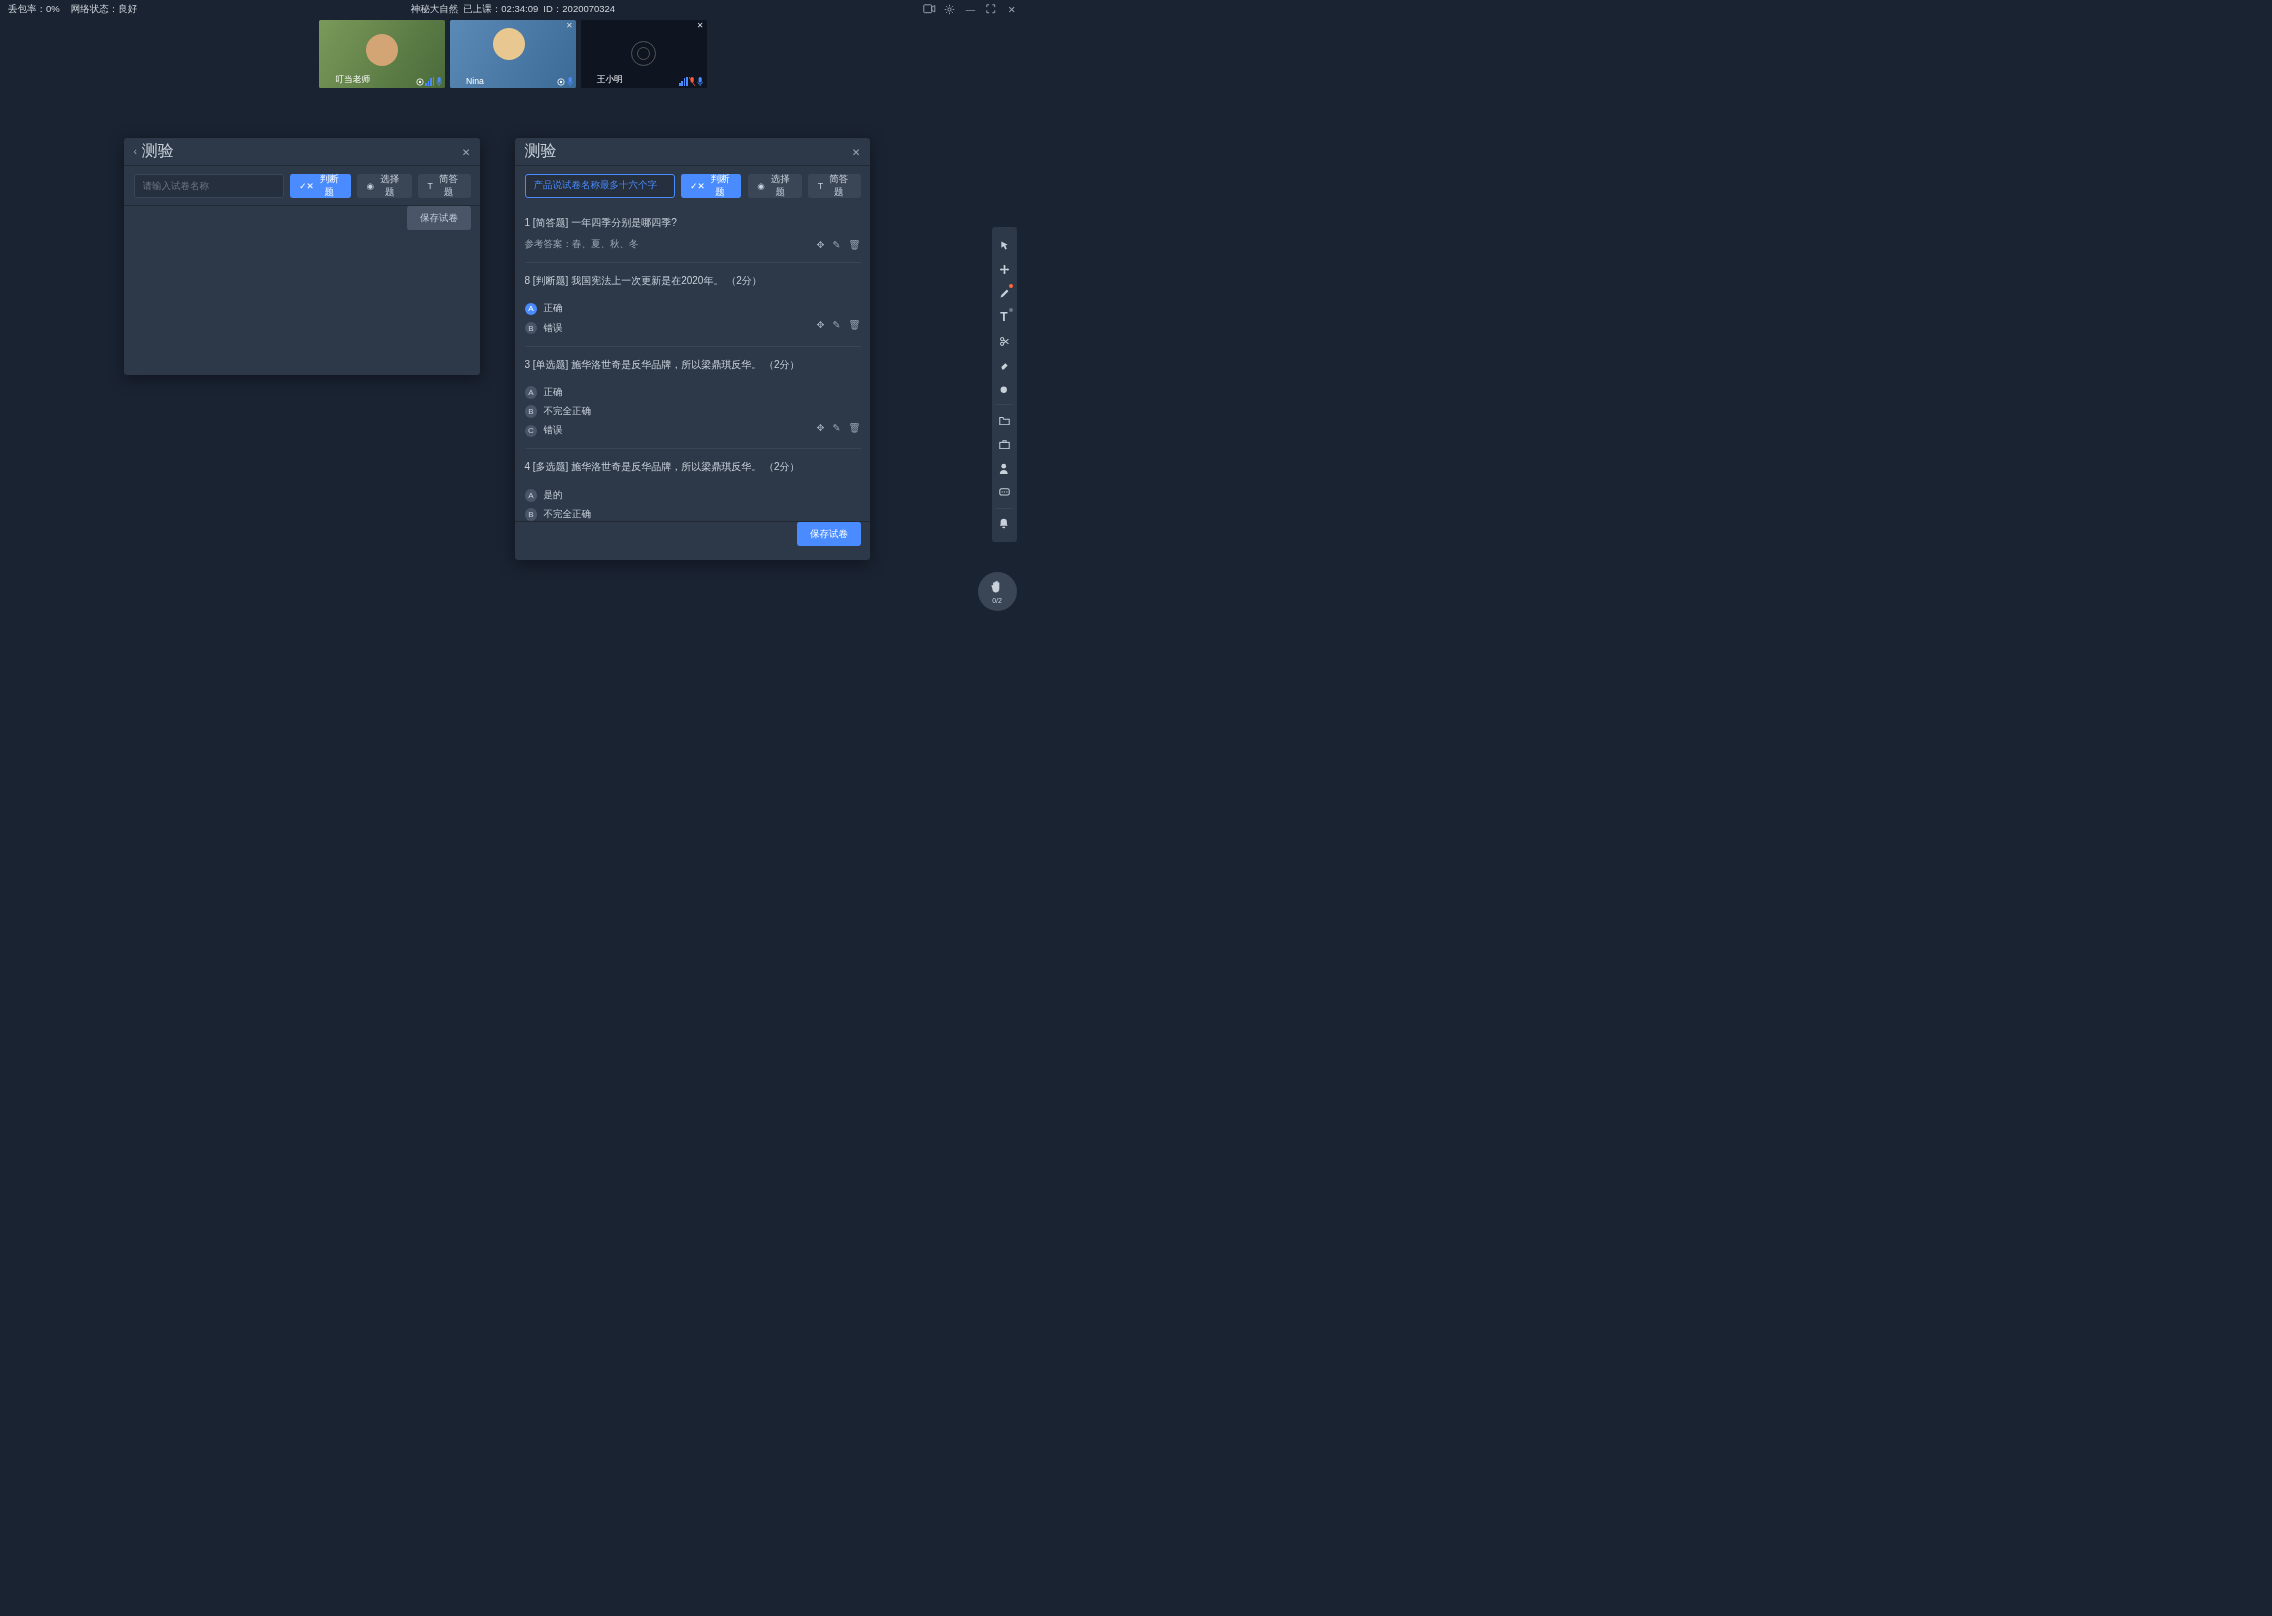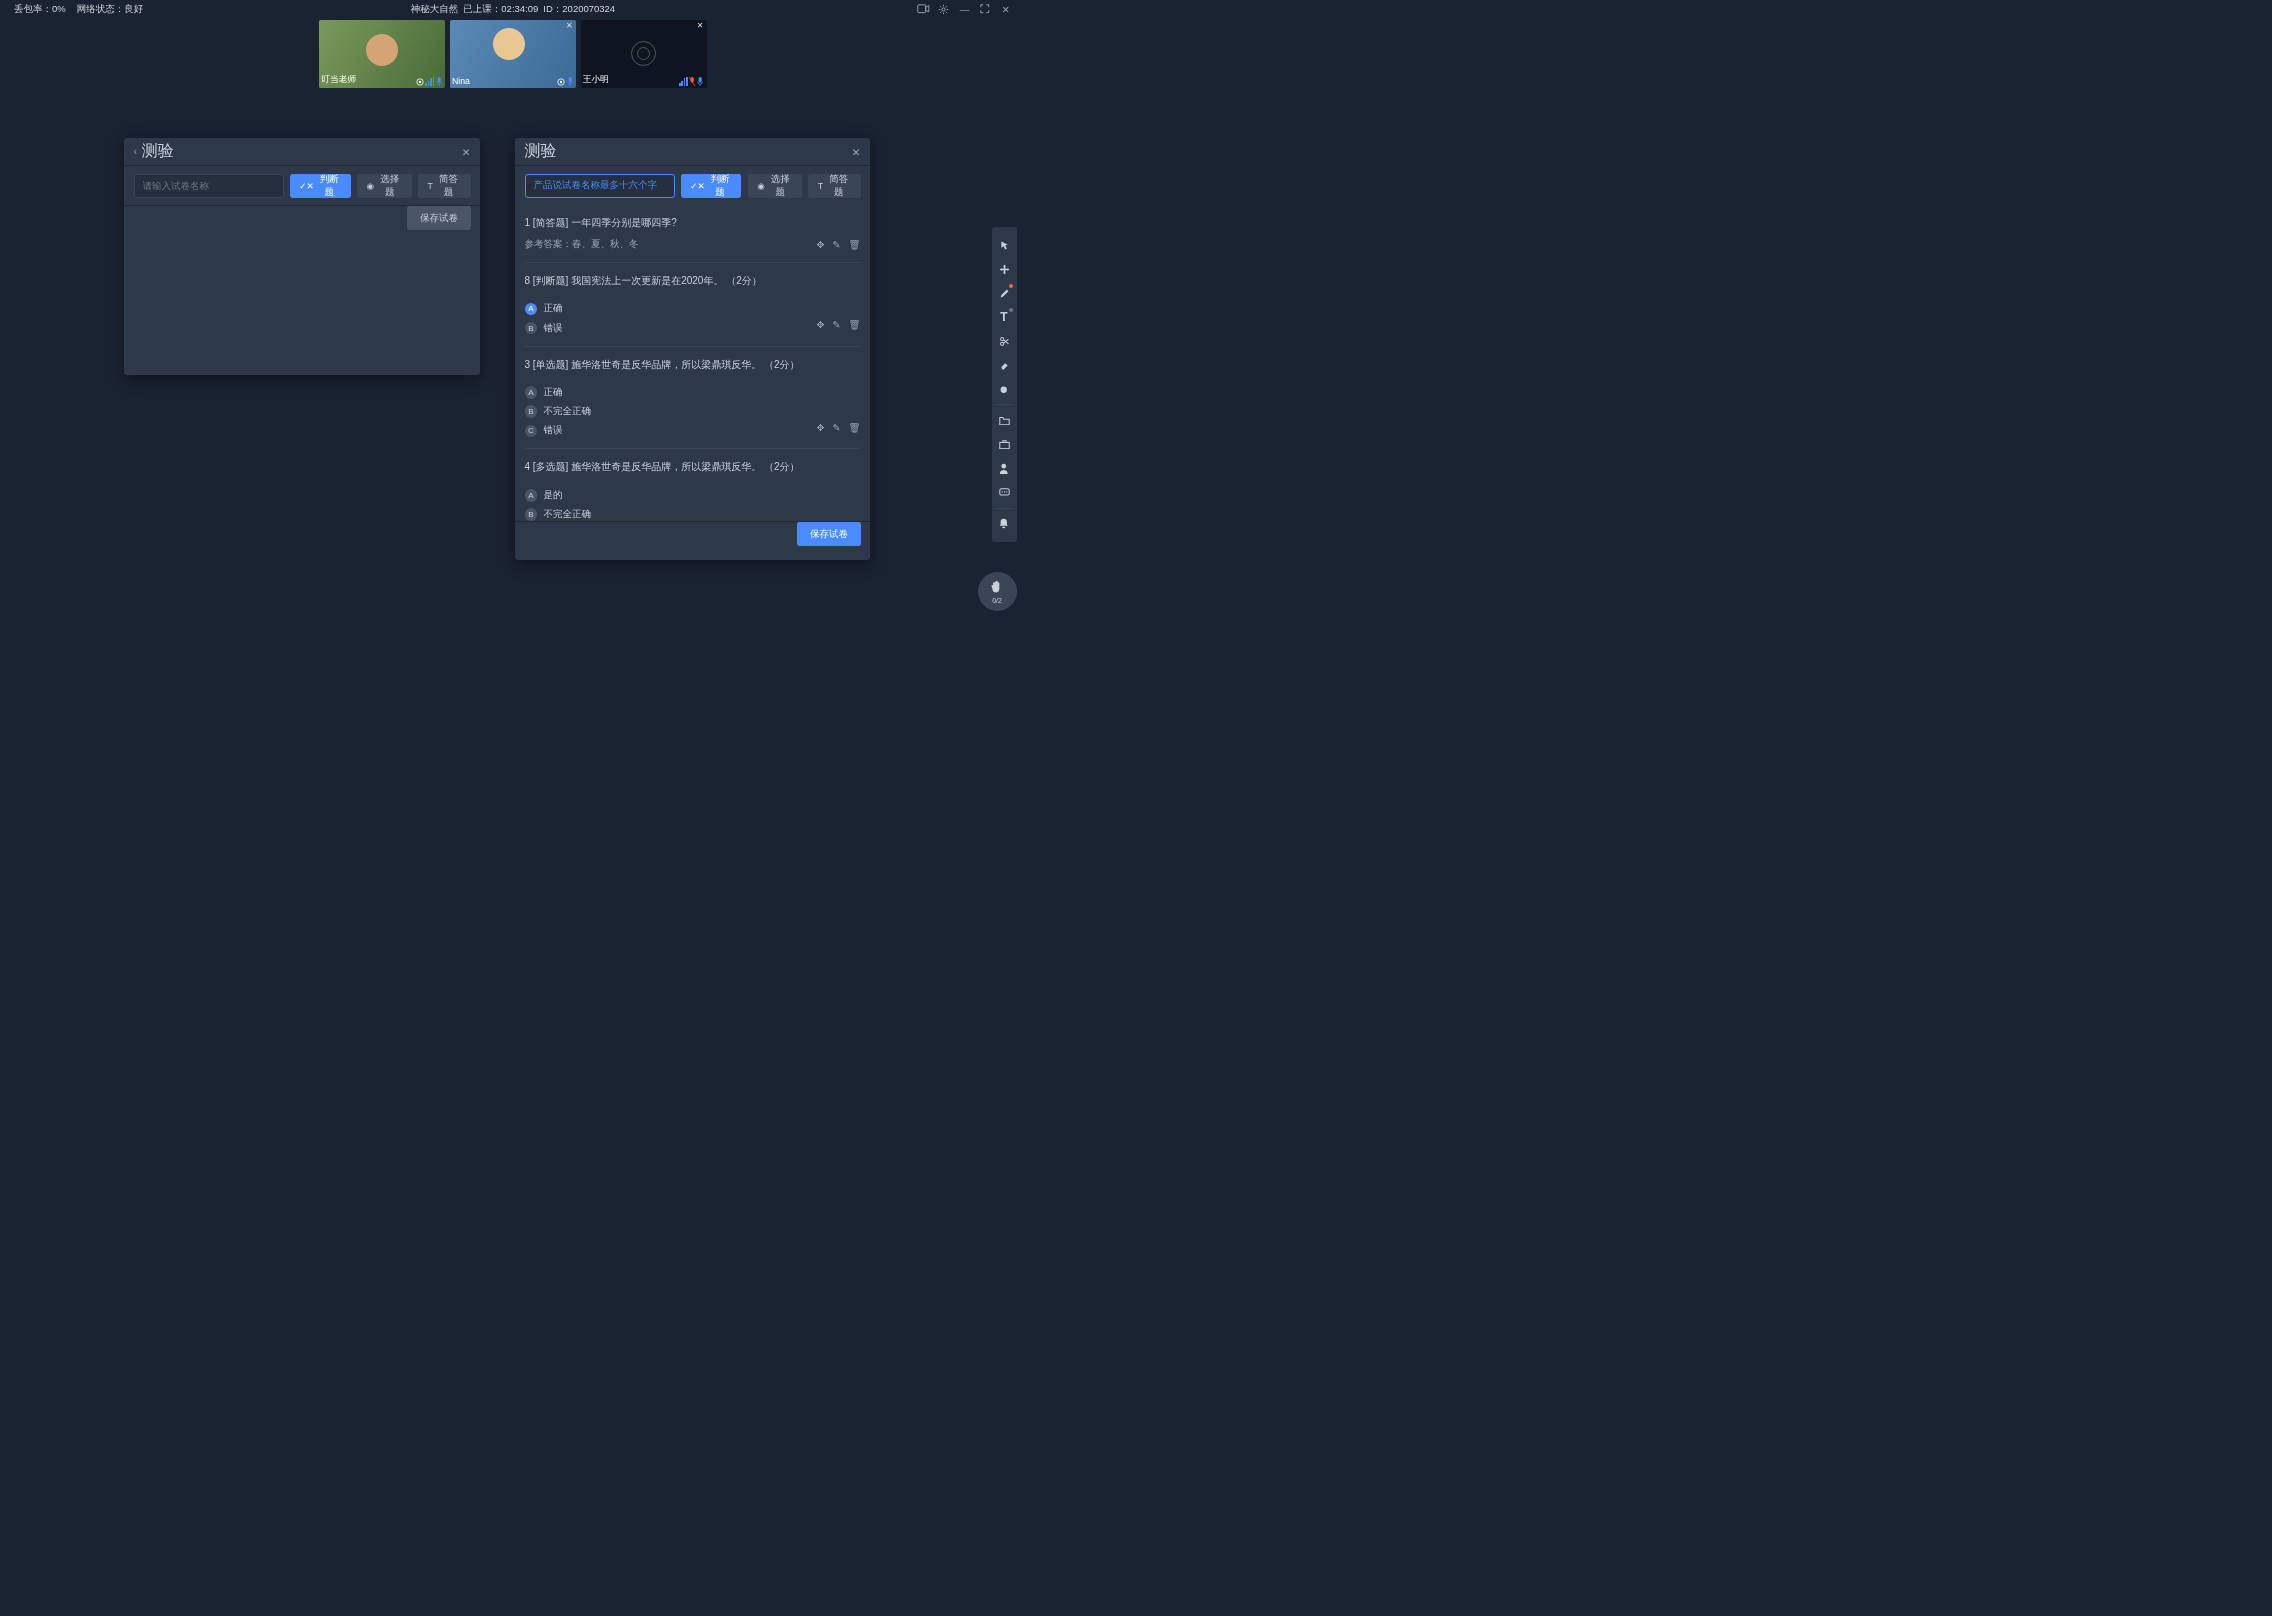--- a/index.html
+++ b/index.html
@@ -1,27 +1,27 @@
 <!DOCTYPE html>
 <html style="font-size:12.6px"><head>
 <meta charset="utf-8">
 <style>
 *{box-sizing:border-box;margin:0;padding:0;font-family:-apple-system,BlinkMacSystemFont,"PingFang SC","Microsoft YaHei",sans-serif}
 body{background:#1a2332;color:#c8d0da;width:1026px;height:729px;overflow:hidden;position:relative}
-.topbar{height:18px;display:flex;align-items:center;font-size:9.5px;color:#d0d5dc;padding:0 14px}
+.topbar{height:18px;display:flex;align-items:center;font-size:9.5px;color:#d0d5dc;padding:0 8px}
 .top-left{display:flex;gap:11px}
 .top-center{position:absolute;left:50%;transform:translateX(-50%);display:flex;gap:5px}
 .top-right{margin-left:auto;display:flex;gap:8px;align-items:center}
 .top-icon{width:12.6px;height:12.6px;display:flex;align-items:center;justify-content:center;cursor:pointer;color:#9aa5b3}
 .video-strip{height:69px;display:flex;justify-content:center;gap:4.7px;padding-top:1.6px}
 .video-tile{width:126px;height:68px;position:relative;border-radius:1.6px;overflow:hidden;background:#0a0e14}
 .video-tile.teacher{background:linear-gradient(120deg,#7a9a5a,#4a6a3a)}
 .video-tile.student1{background:linear-gradient(120deg,#5a8ab5,#3a6a95)}
 .video-tile.off{background:#0e1420;display:flex;align-items:center;justify-content:center}
-.video-name{position:absolute;bottom:1.6px;left:2px;font-size:8.7px;color:#fff}
+.video-name{position:absolute;bottom:1.6px;left:16px;font-size:8.7px;color:#fff}
 .video-close{position:absolute;top:1.6px;right:3.2px;font-size:8px;color:#ddd;cursor:pointer}
 .video-icons{position:absolute;bottom:1.6px;right:3.2px;display:flex;gap:1.6px;align-items:flex-end}
 .cam-off-icon{width:25px;height:25px;border:1.6px solid #555;border-radius:50%;display:flex;align-items:center;justify-content:center}
 .cam-off-icon::after{content:"";width:11px;height:11px;border:1.6px solid #555;border-radius:50%}
 .panel{position:absolute;background:#2d3848;border-radius:3.2px;box-shadow:0 3.2px 16px rgba(0,0,0,.4)}
 .panel-left{left:124px;top:138px;width:356px;height:237px}
 .panel-right{left:515px;top:138px;width:355px;height:422px;display:flex;flex-direction:column}
 .panel-header{height:28px;display:flex;align-items:center;padding:0 9.5px;border-bottom:0.8px solid #222931}
 .panel-back{font-size:10.3px;color:#9aa5b3;cursor:pointer;margin-right:4.7px}
 .panel-title{font-size:16px;color:#c8d0da}

